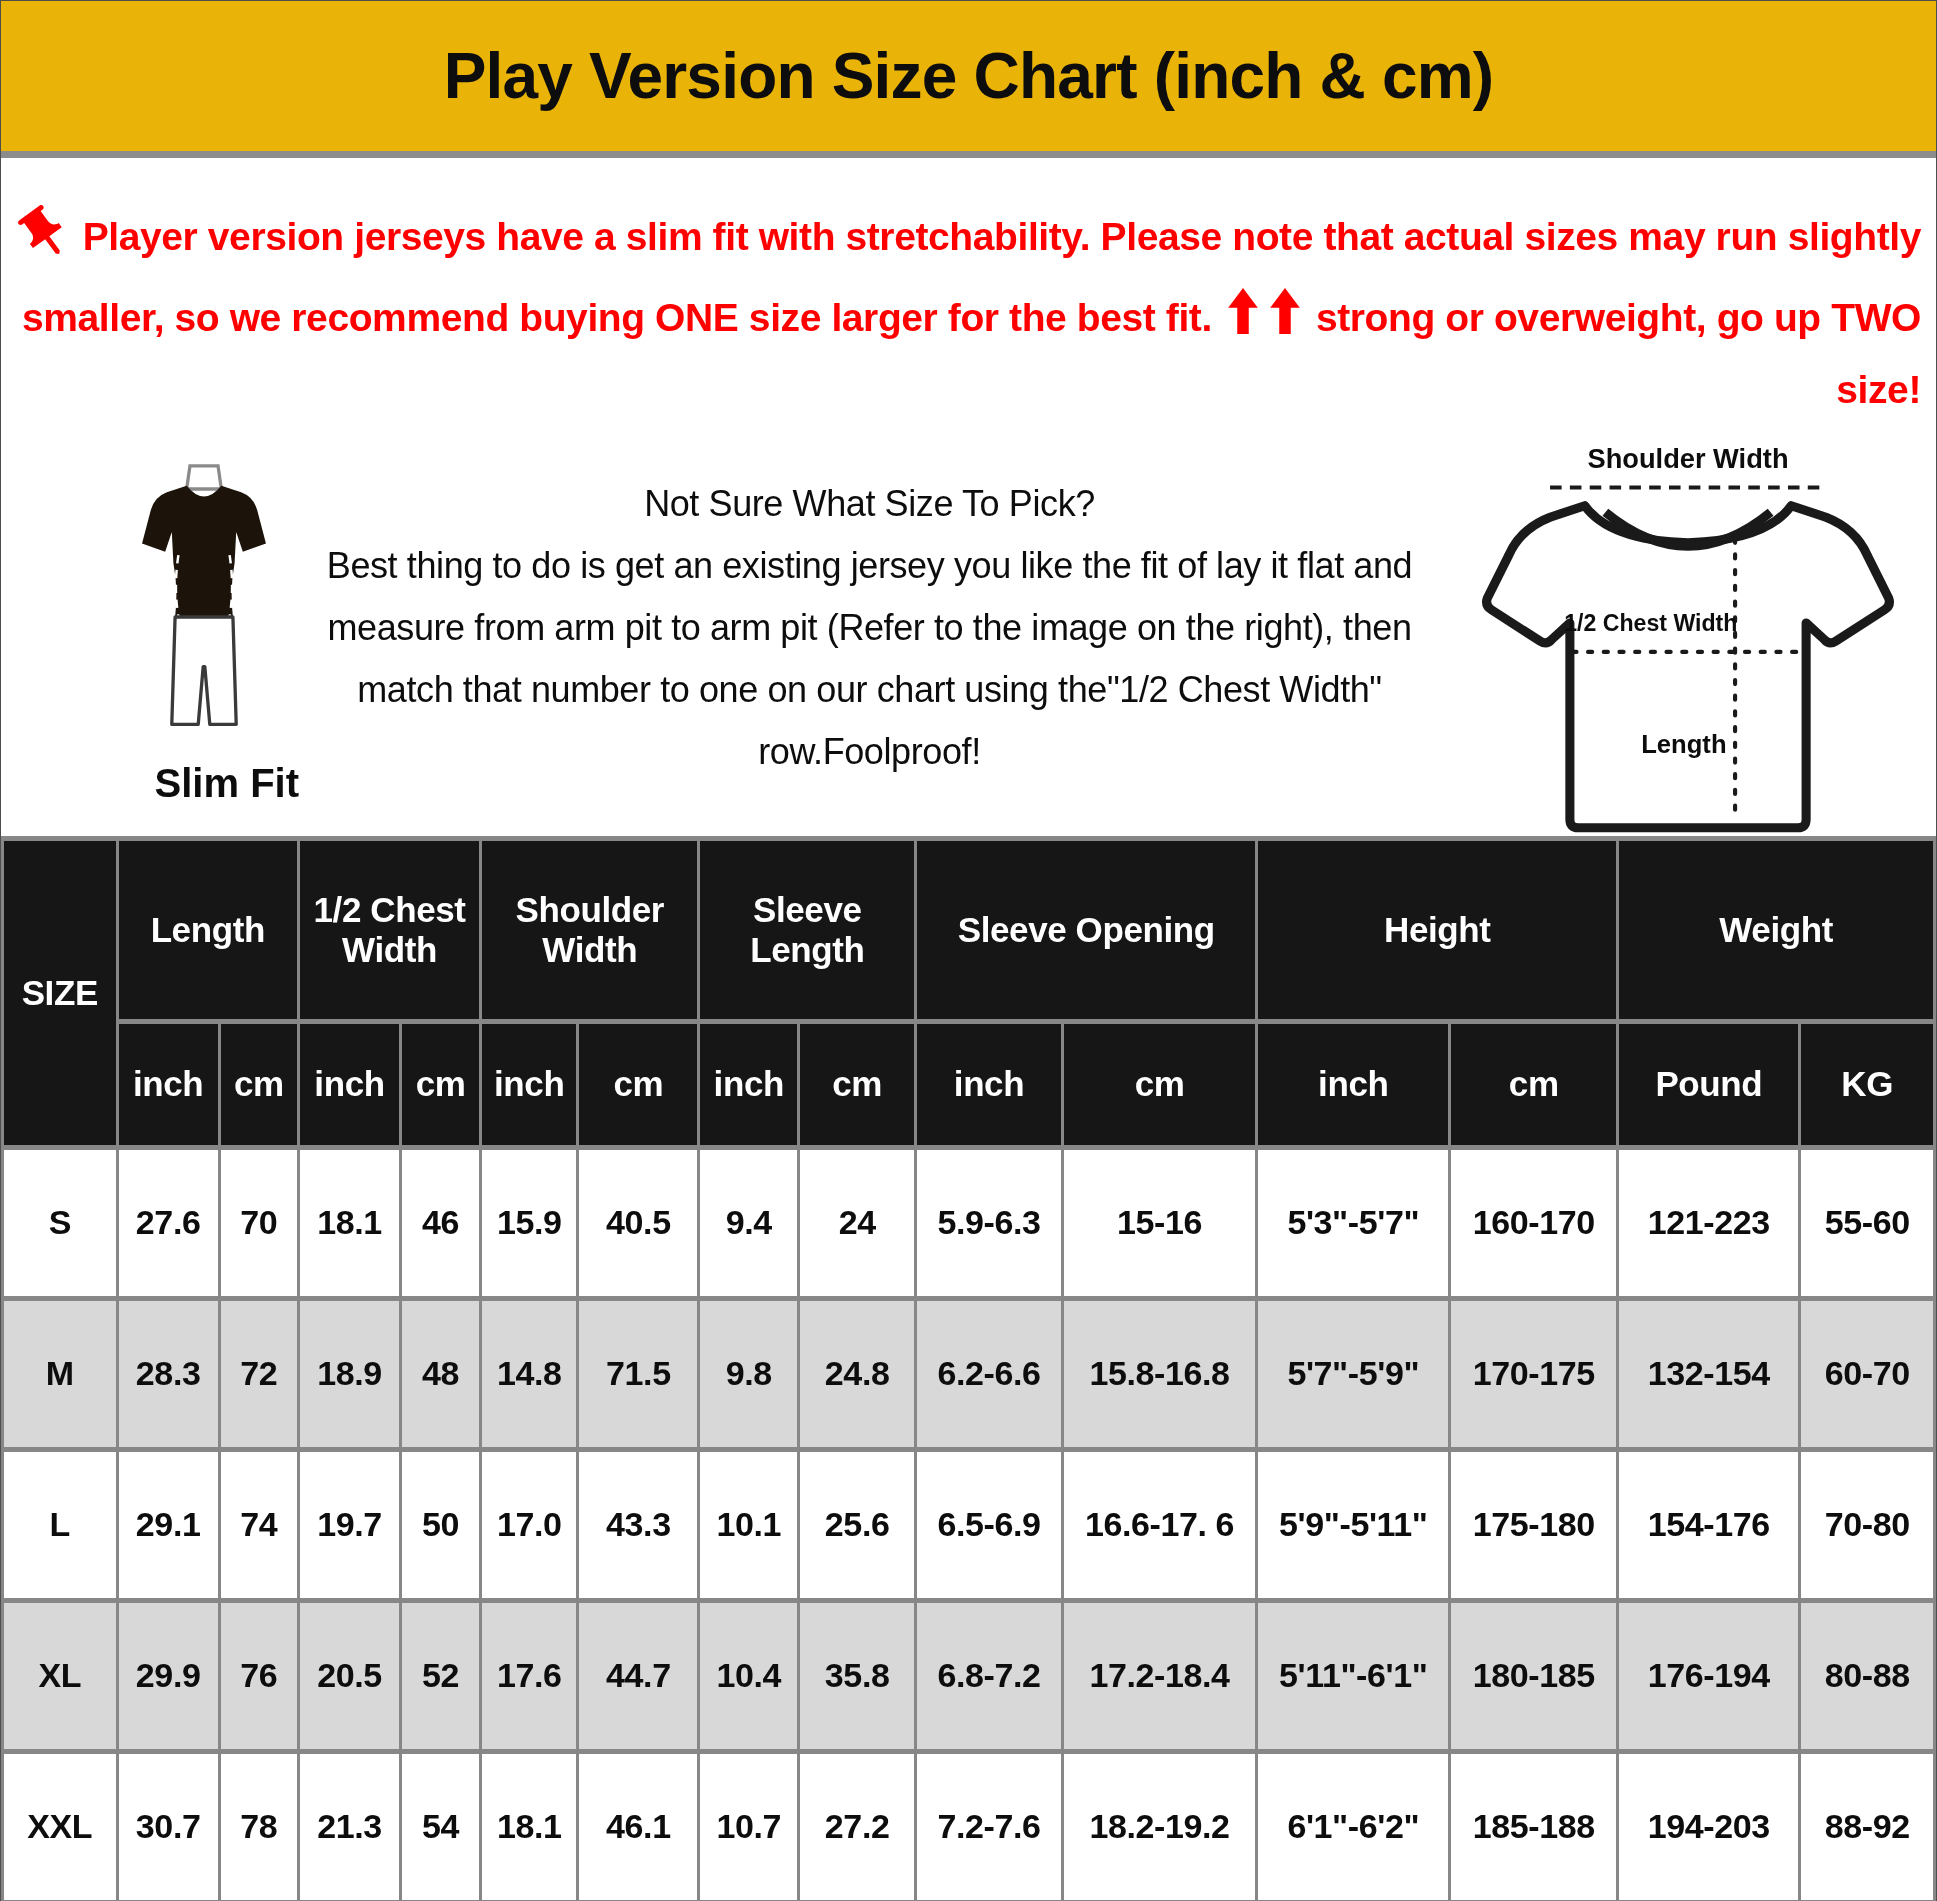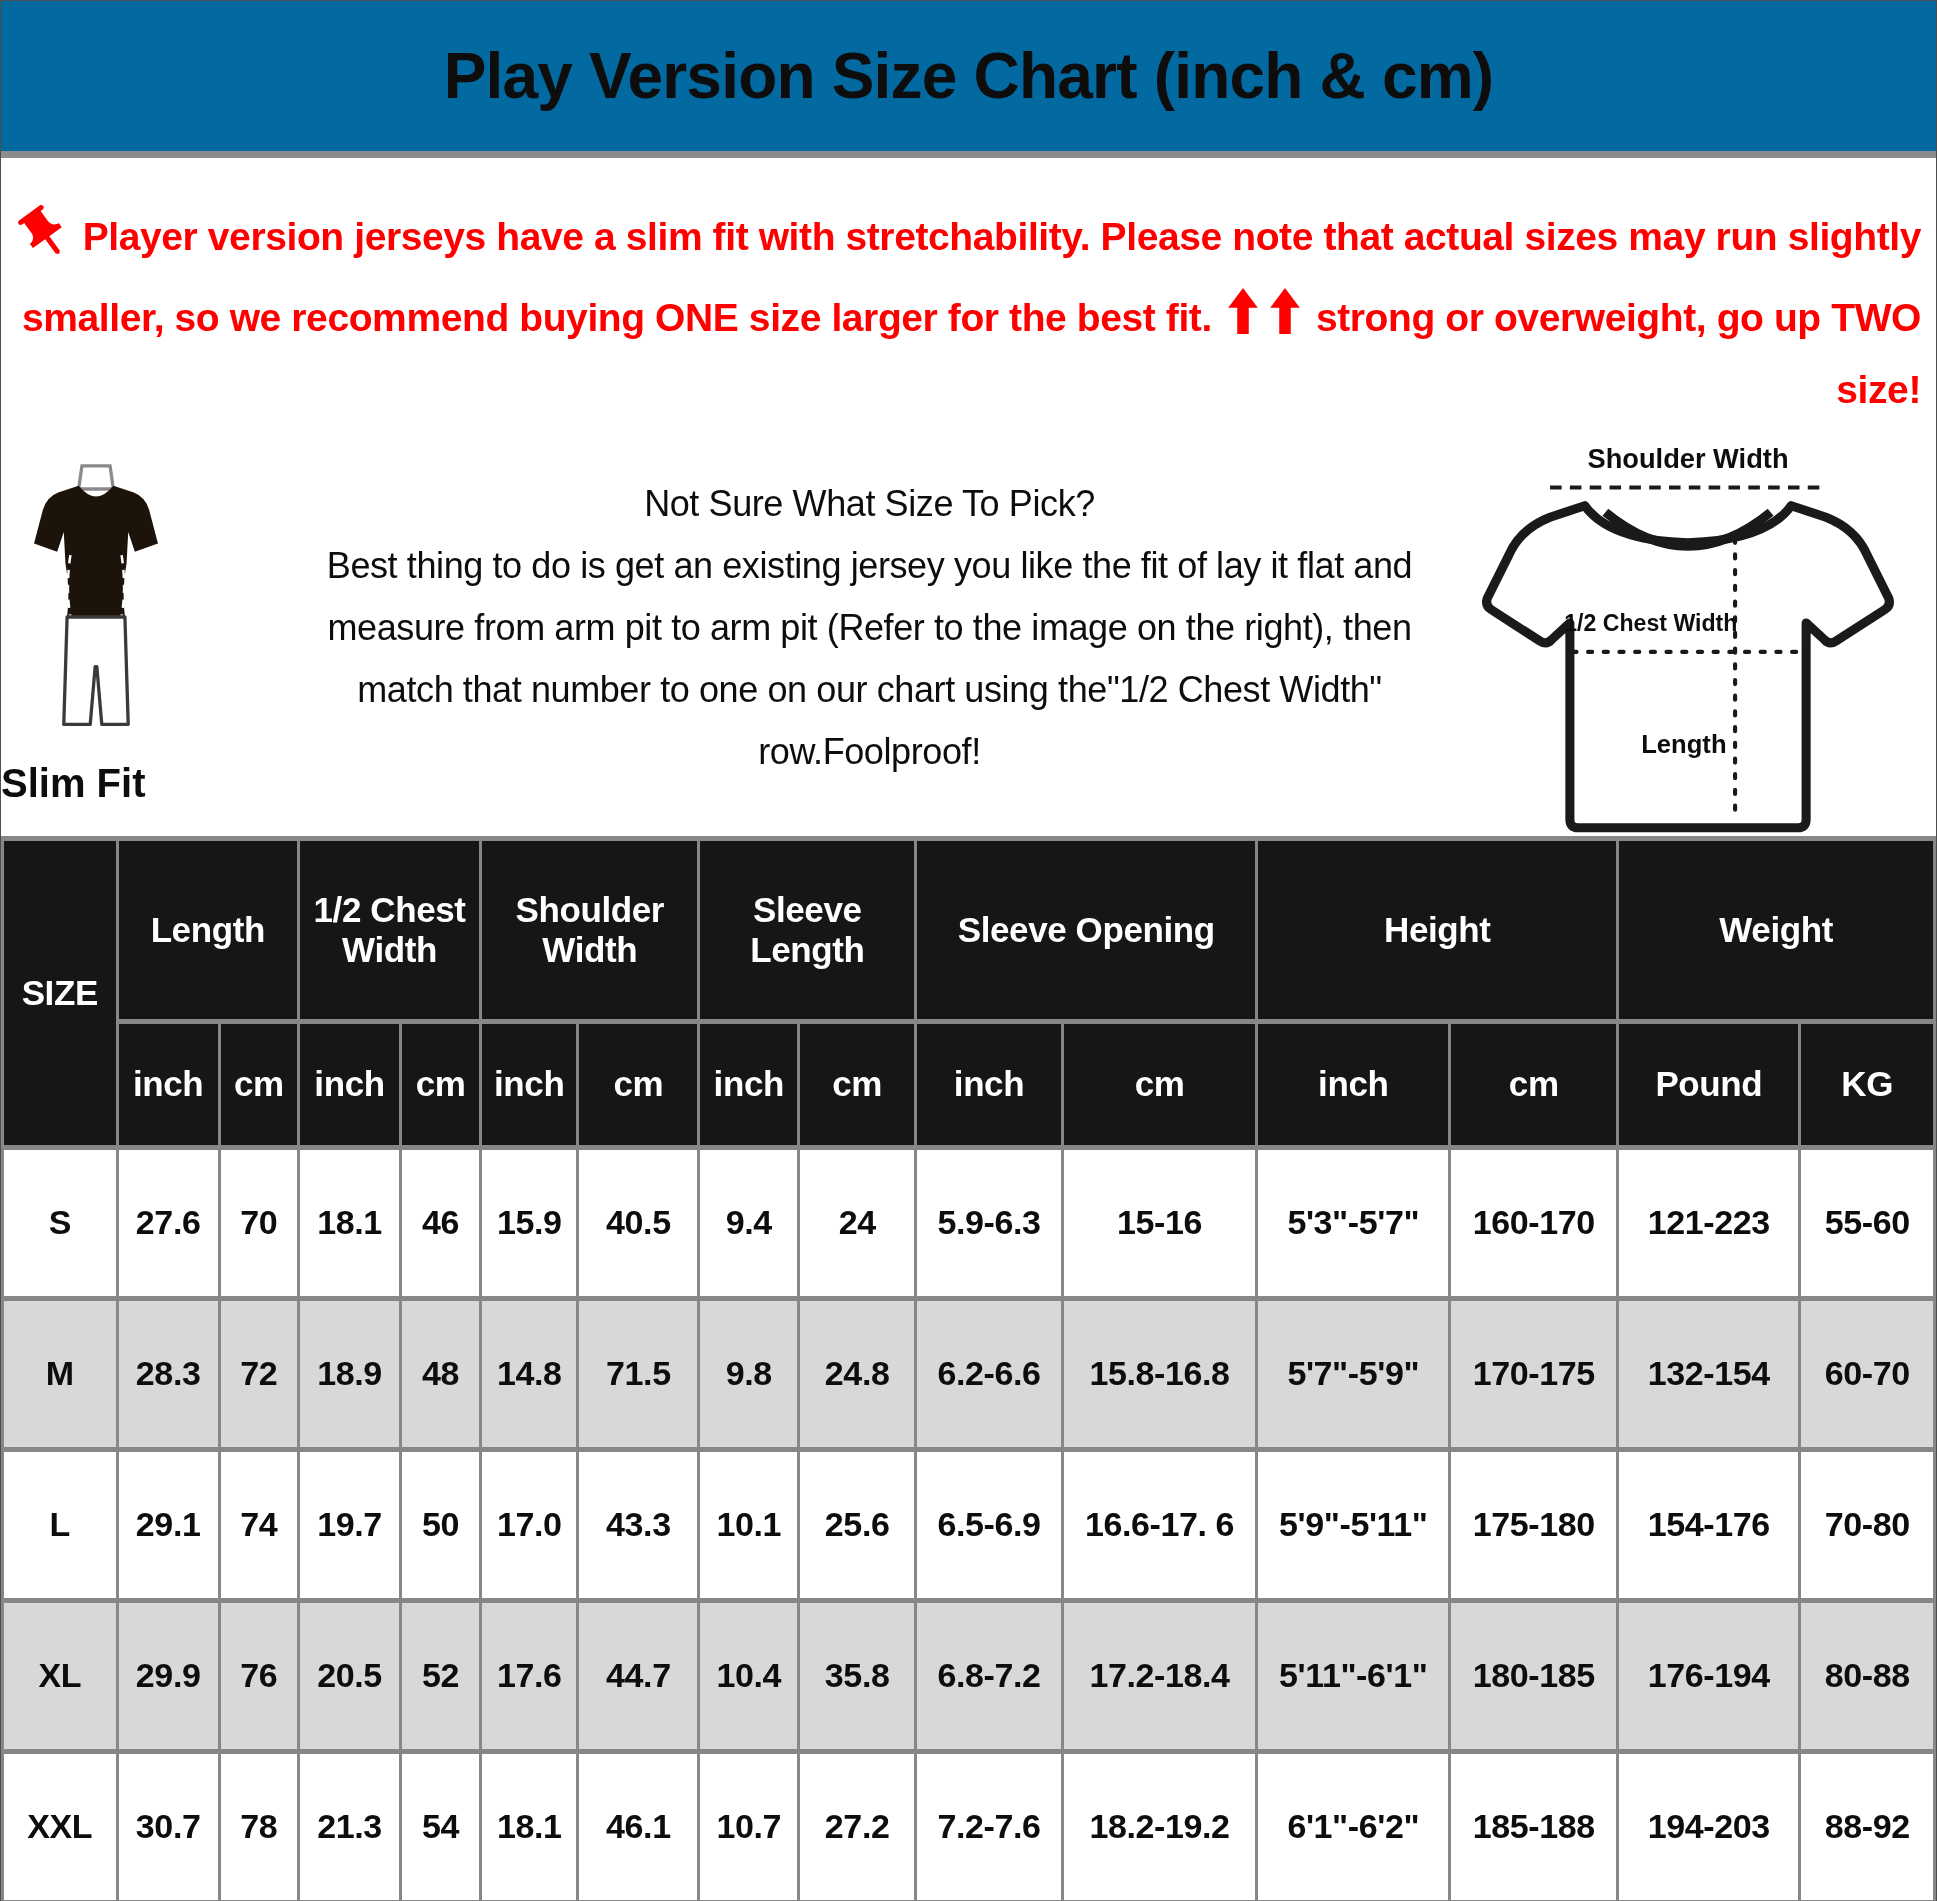--- a/index.html
+++ b/index.html
@@ -8,21 +8,21 @@
     box-sizing:border-box;
     background:#ffffff;
     border:1.7px solid #4d4d4d;
     font-family:"Liberation Sans","DejaVu Sans",sans-serif;
     overflow:hidden;
     color:#111;
   }
   
   .title-bar{
     height:150px;
-    background:#0369a1;
+    background:#eab308;
     border-bottom:7.4px solid #8c8c8c;
     display:flex;align-items:center;justify-content:center;
   }
   .title-bar h1{
     margin:0;
     font-size:64px;
     font-weight:bold;
     letter-spacing:-0.8px;
     color:#0d0d0d;
   }
@@ -39,21 +39,21 @@
   .pin{vertical-align:-11.6px;margin-right:1.7px;}
   .up-arrow{vertical-align:-3.3px;margin:0 5.8px;}
   
   .mid{
     height:403px;
     display:flex;
     align-items:stretch;
   }
   .mid-left{
     width:298px;
-    display:flex;flex-direction:column;align-items:flex-start;justify-content:flex-start;
+    display:flex;flex-direction:column;align-items:flex-end;justify-content:flex-start;
     padding-top:31px;
   }
   .slim-label{
     font-size:40px;font-weight:bold;margin-top:21.5px;color:#0d0d0d;
   }
   .mid-center{
     flex:1;
     text-align:center;
     font-size:36px;font-weight:normal;line-height:62px;
     padding-top:40px;

